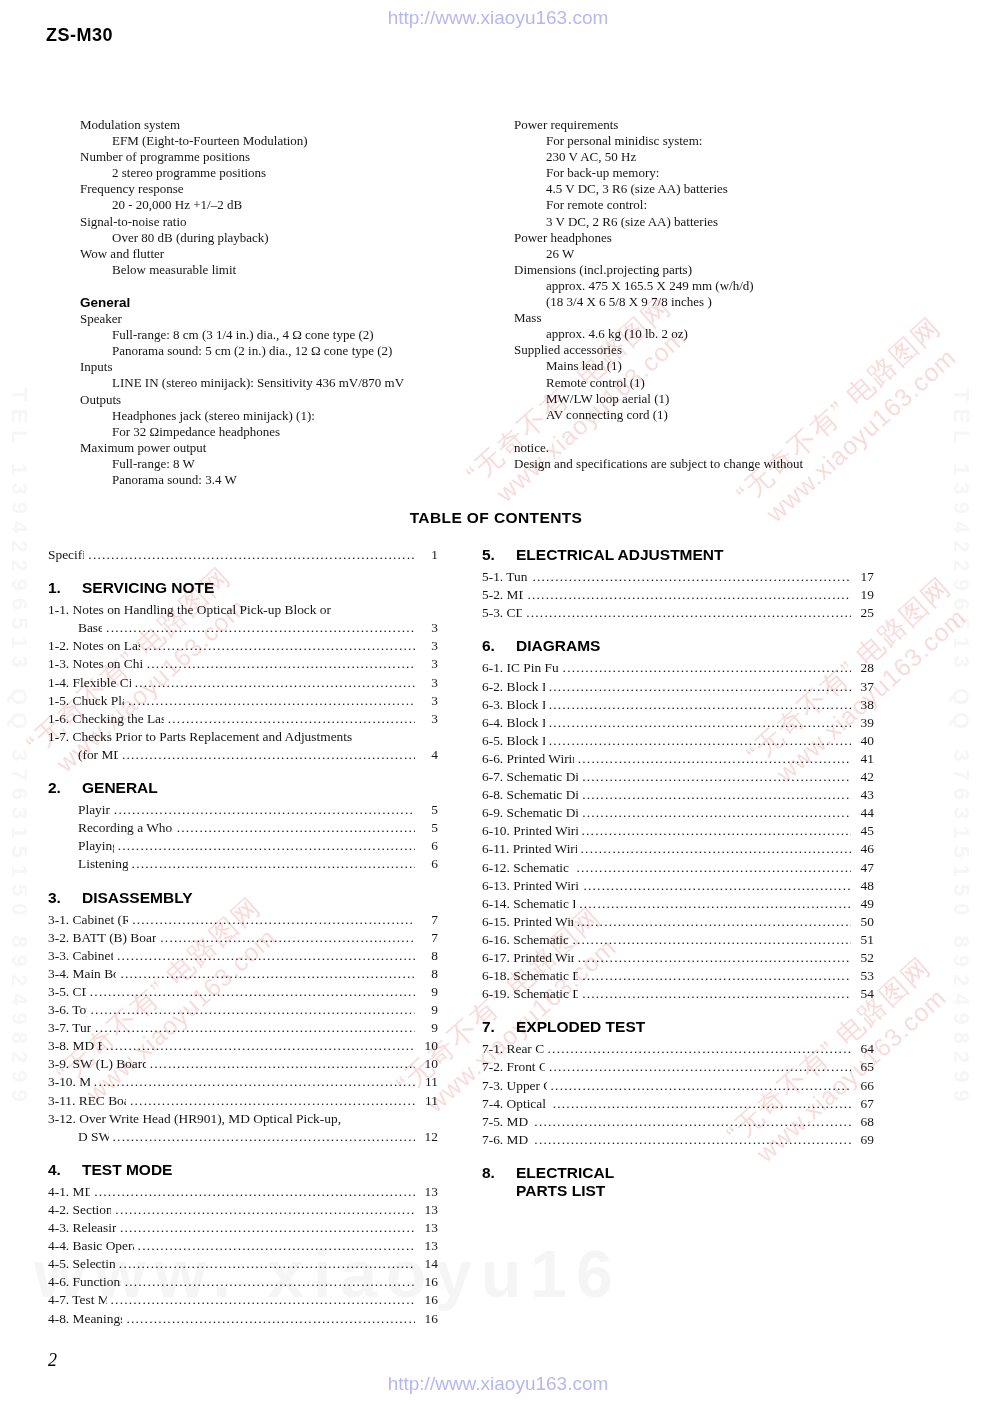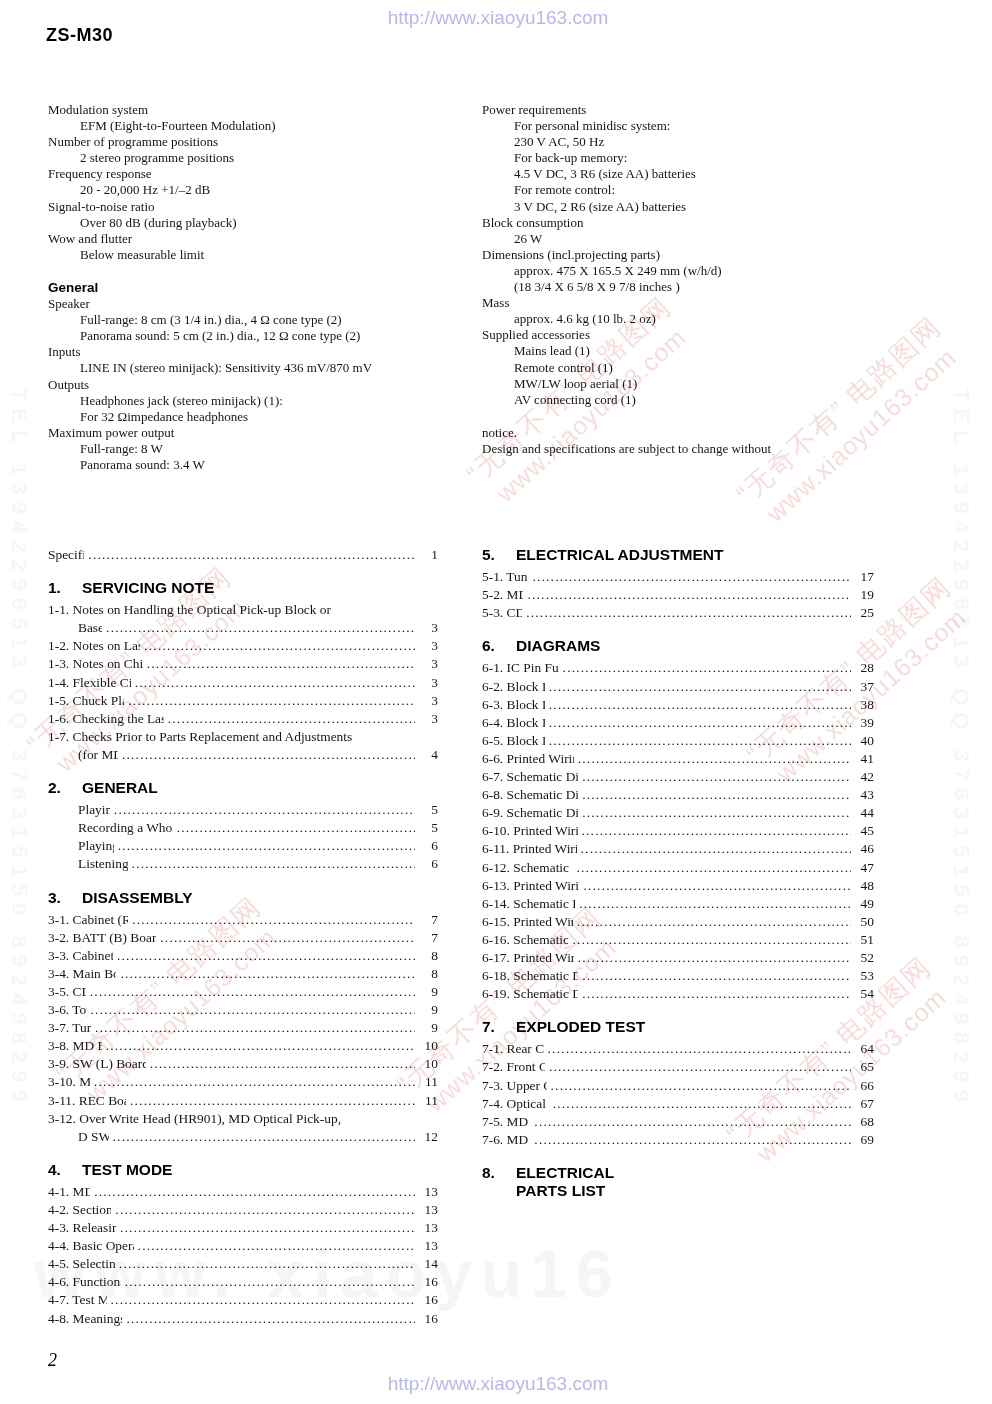--- a/index.html
+++ b/index.html
@@ -38,21 +38,21 @@
   .red-wm .l2 { font-size:25px; letter-spacing:1px; display:block; }
 
   
   .model-title {
     position:absolute; left:46px; top:25px;
     font-family:"Liberation Sans", sans-serif; font-weight:bold; font-size:18px;
     letter-spacing:0.5px; color:#000;
   }
 
   
-  .spec-col { position:absolute; top:102px; font-size:13px; line-height:16.1px; }
+  .spec-col { position:absolute; top:117px; font-size:13px; line-height:16.1px;margin-left:32px; }
   #spec-left  { left:48px;  width:432px; }
   #spec-right { left:482px; width:470px; }
   .spec-term { }
   .spec-line { padding-left:32px; }
   .spec-heading {
     font-family:"Liberation Sans", sans-serif; font-weight:bold; font-size:13.5px;
     margin-top:17px; color:#000;
   }
   .spec-note { margin-top:17px; }
 
@@ -156,38 +156,39 @@
       <div class="spec-line">Panorama sound: 3.4 W</div>
     </div>
   <div class="spec-col" id="spec-right">
       <div class="spec-term">Power requirements</div>
       <div class="spec-line">For personal minidisc system:</div>
       <div class="spec-line">230 V AC, 50 Hz</div>
       <div class="spec-line">For back-up memory:</div>
       <div class="spec-line">4.5 V DC, 3 R6 (size AA) batteries</div>
       <div class="spec-line">For remote control:</div>
       <div class="spec-line">3 V DC, 2 R6 (size AA) batteries</div>
-      <div class="spec-term">Block consumption</div>
+      <div class="spec-term">Power headphones</div>
       <div class="spec-line">26 W</div>
       <div class="spec-term">Dimensions (incl.projecting parts)</div>
       <div class="spec-line">approx. 475 X 165.5 X 249 mm (w/h/d)</div>
       <div class="spec-line">(18 3/4 X 6 5/8 X 9 7/8 inches )</div>
       <div class="spec-term">Mass</div>
       <div class="spec-line">approx. 4.6 kg (10 lb. 2 oz)</div>
       <div class="spec-term">Supplied accessories</div>
       <div class="spec-line">Mains lead (1)</div>
       <div class="spec-line">Remote control (1)</div>
       <div class="spec-line">MW/LW loop aerial (1)</div>
       <div class="spec-line">AV connecting cord (1)</div>
       <div class="spec-note">
         <div>notice.</div>
         <div>Design and specifications are subject to change without</div>
       </div>
     </div>
 
+  <div class="toc-title">TABLE OF CONTENTS</div>
   <div class="toc-col" id="toc-left">
       <div class="toc-section">
         <div class="toc-row">
           <span class="label">Specifications</span>
           <span class="leader"></span>
           <span class="page-num">1</span>
         </div>
       </div>
       <div class="toc-section">
         <div class="toc-heading">

